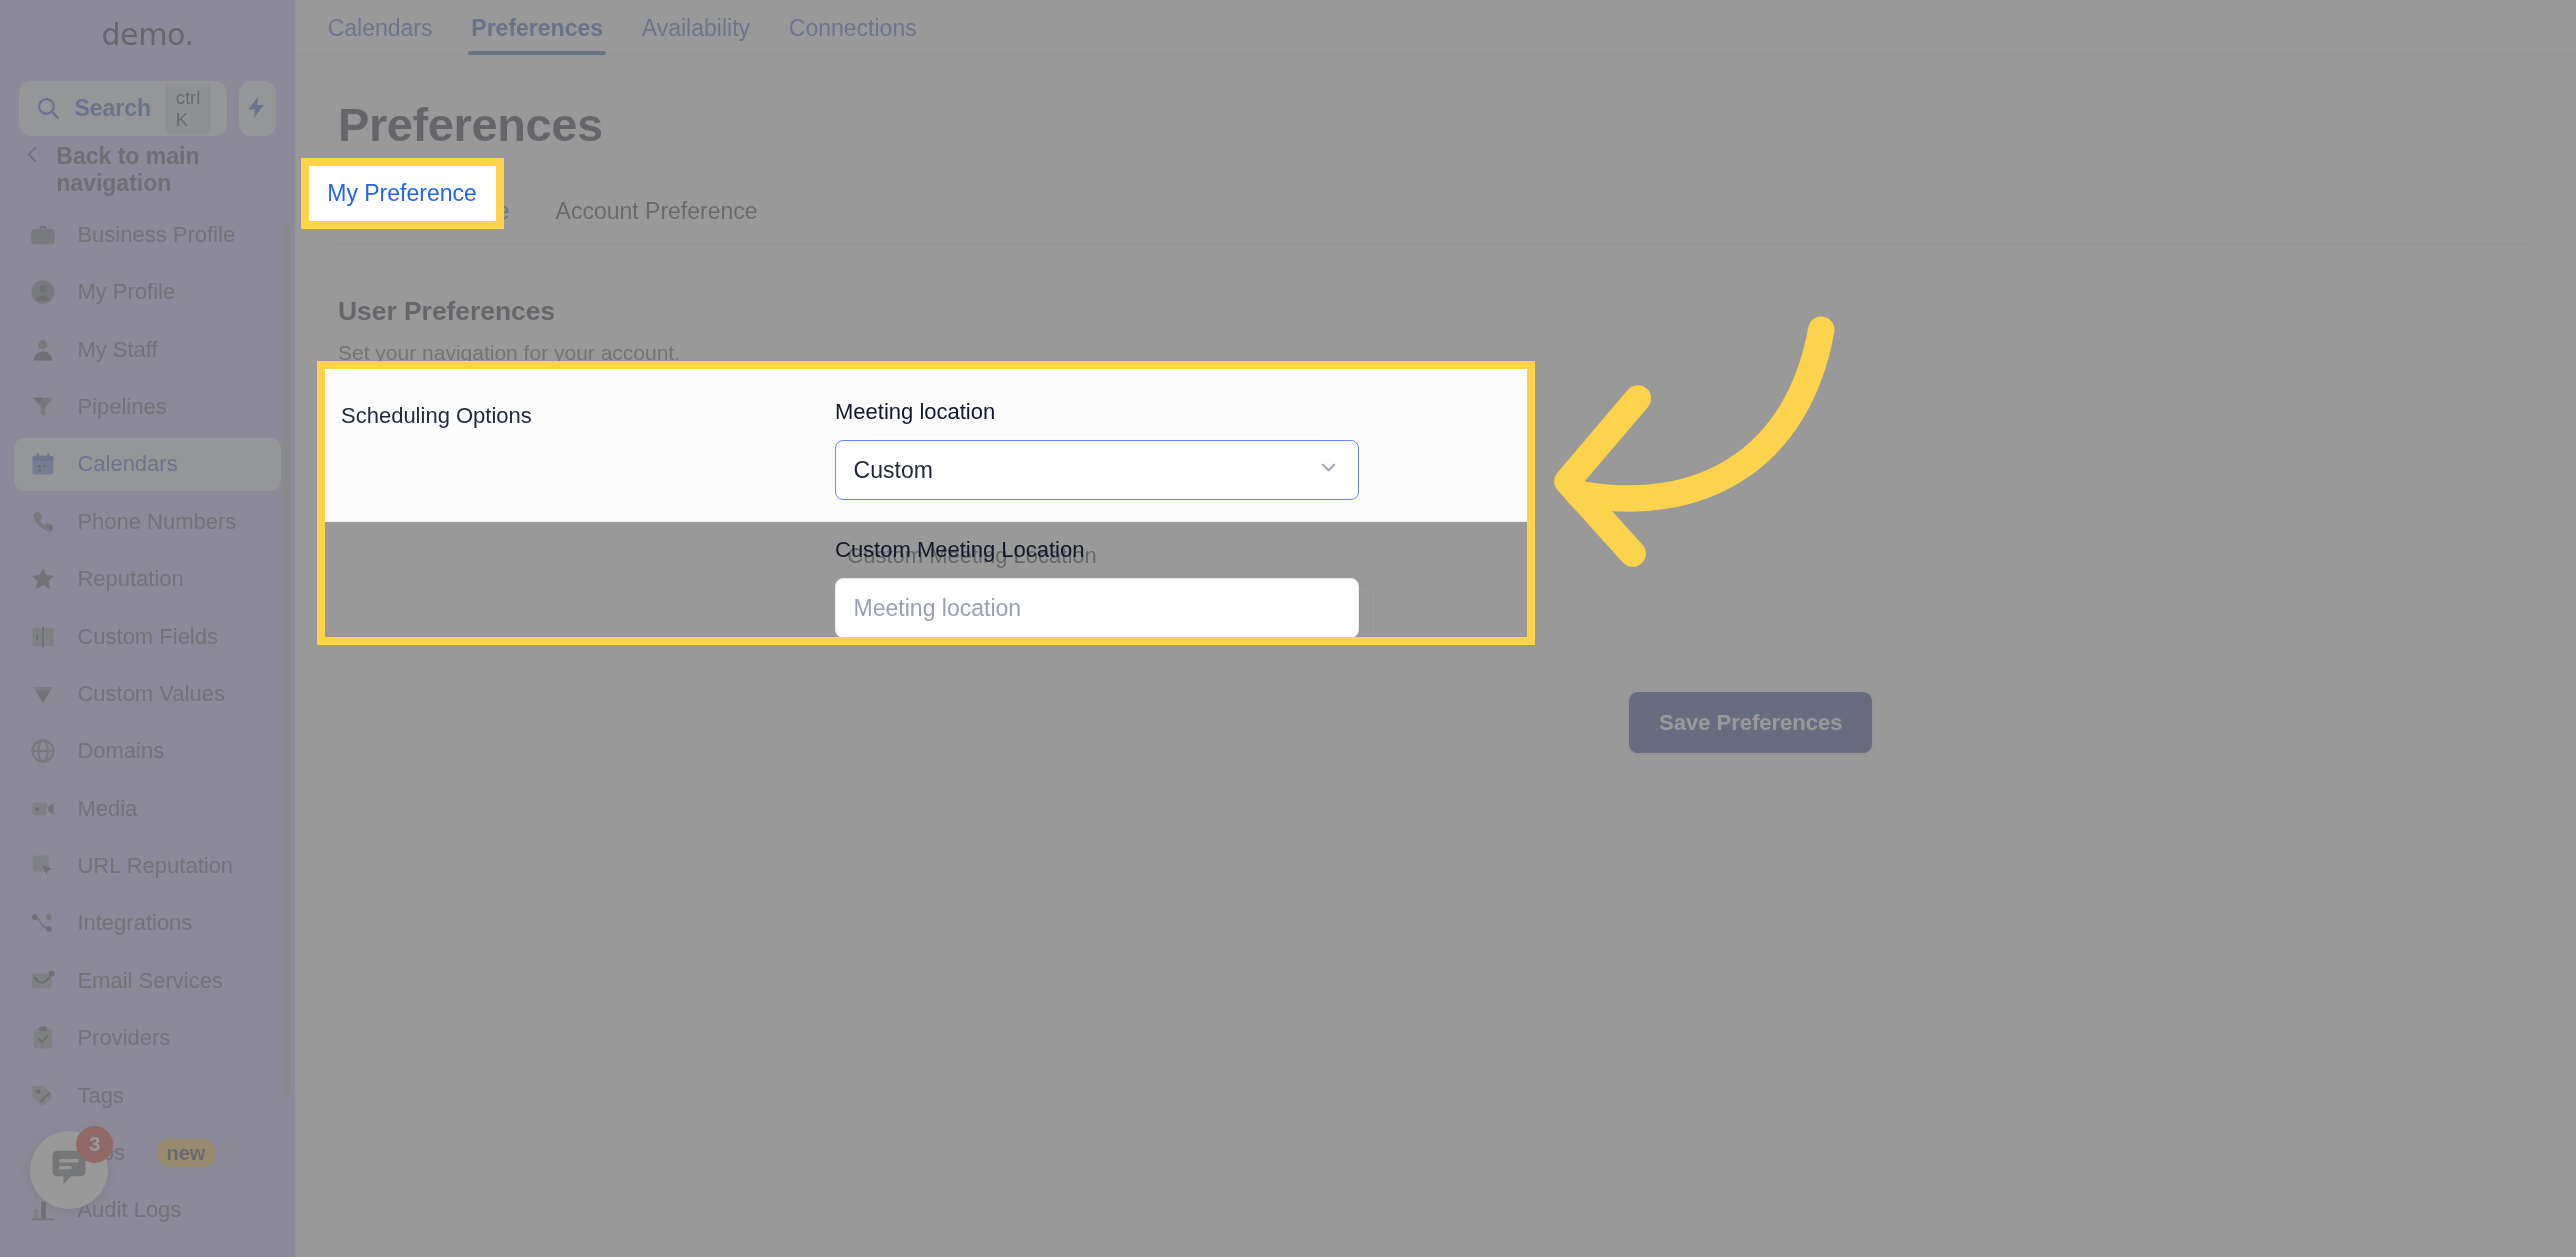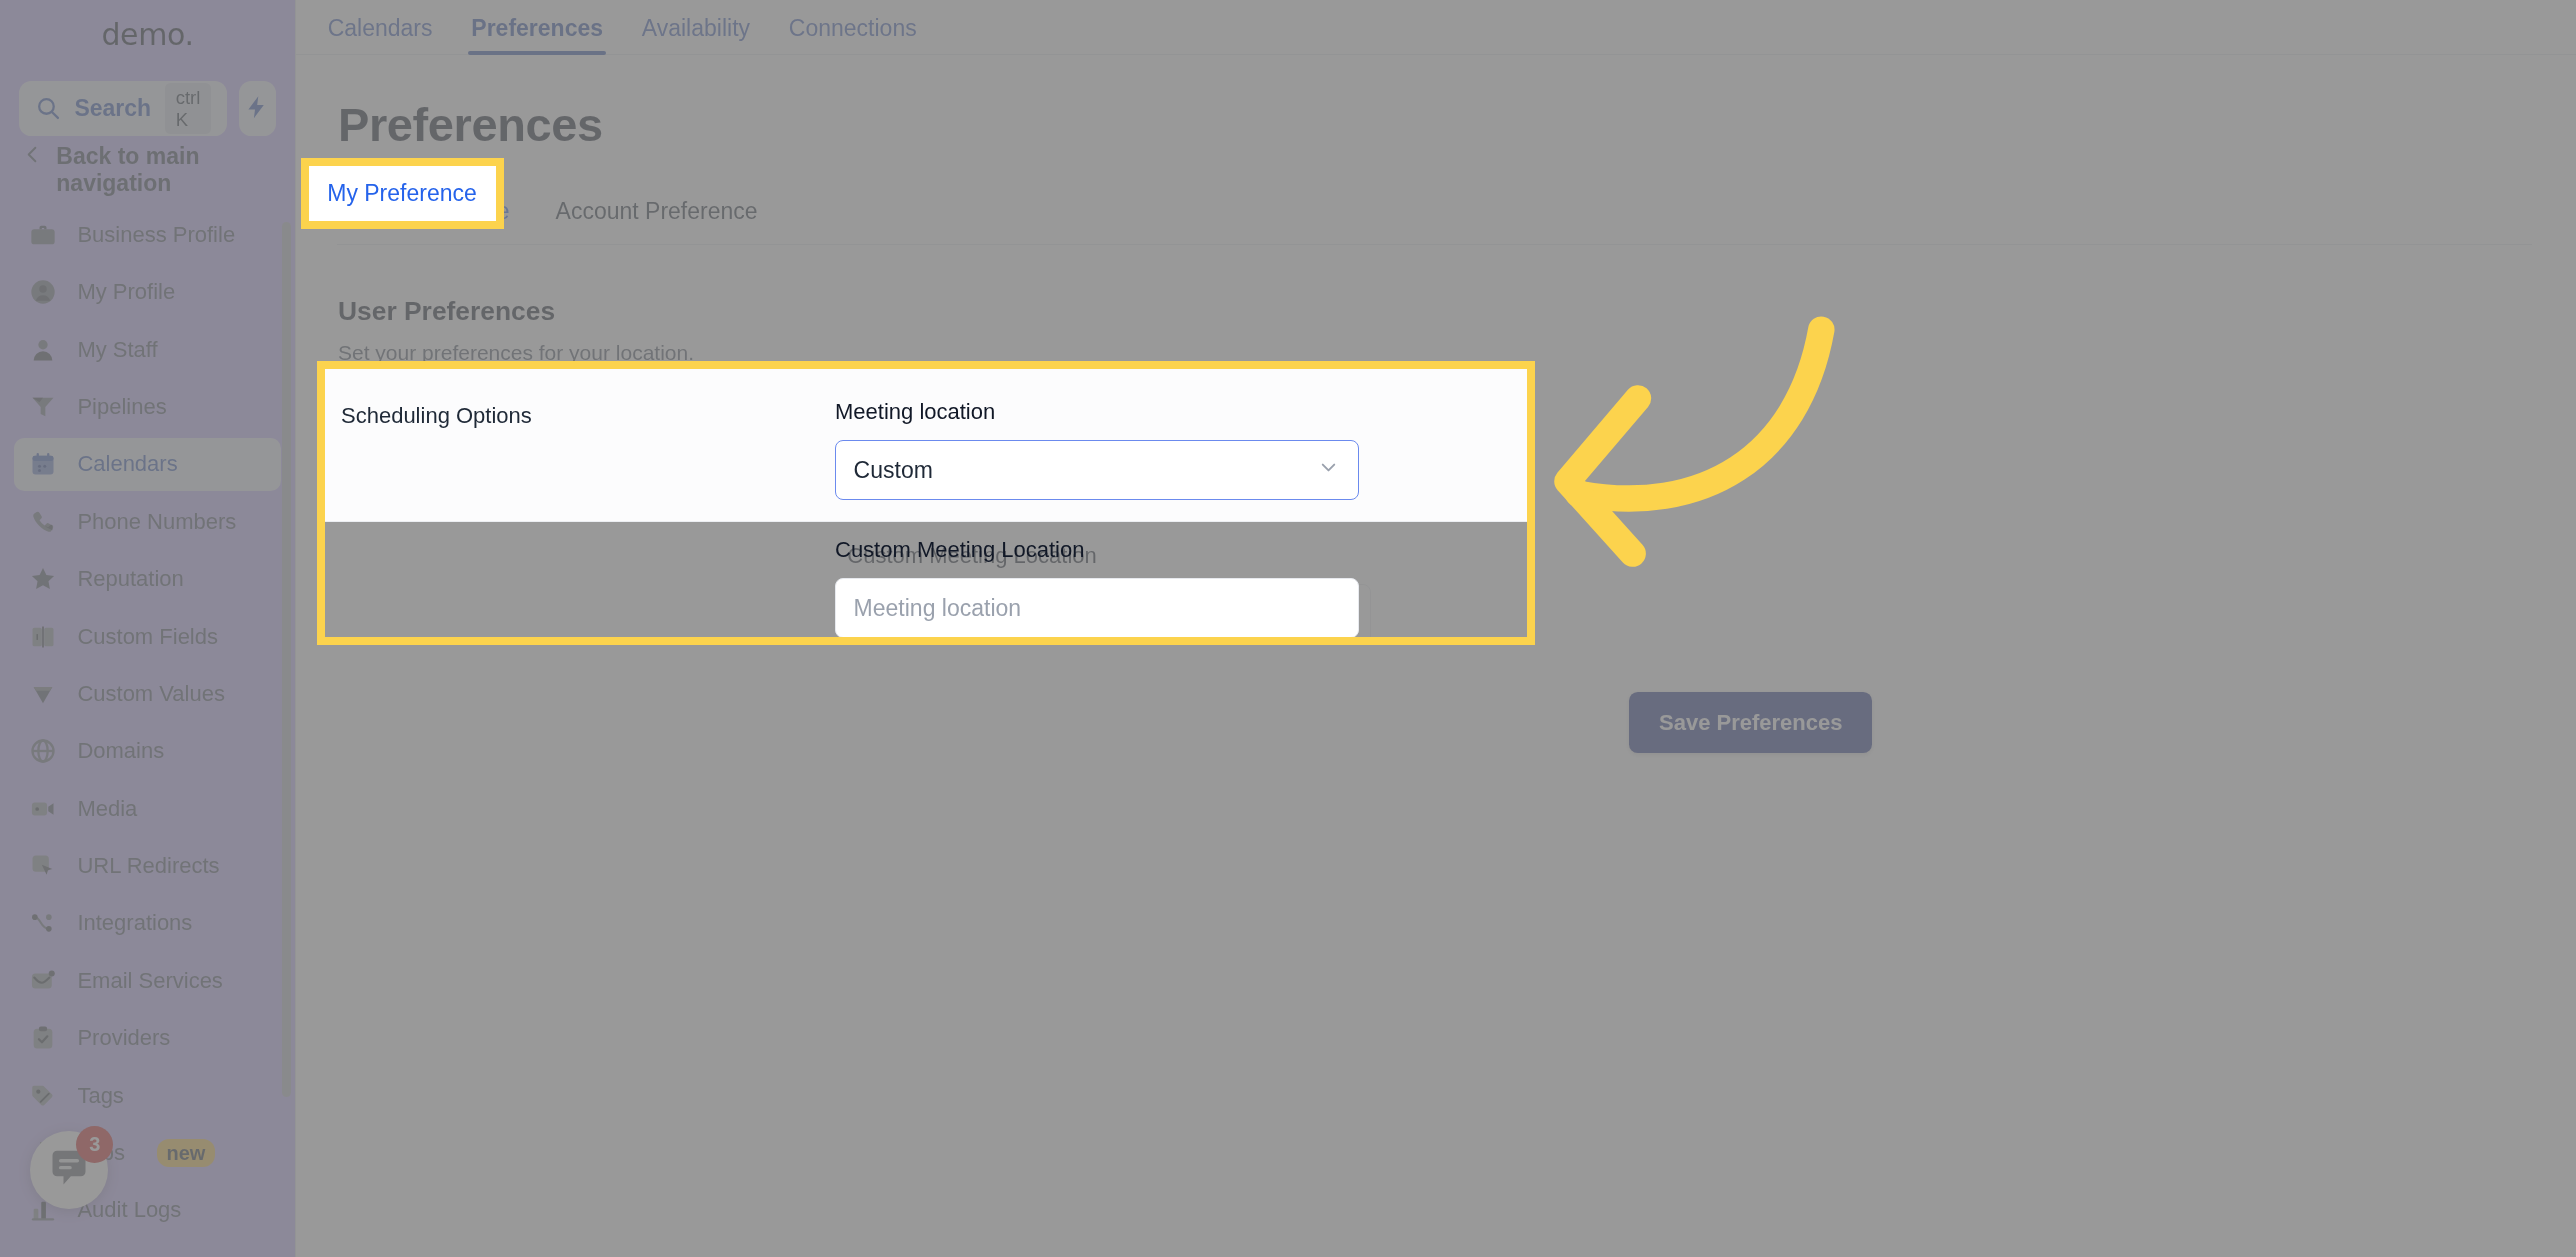--- a/index.html
+++ b/index.html
@@ -329,21 +329,21 @@
         <span class="nav-label">Media</span>
       </div>
 
       <div class="nav-item">
         <span class="nav-icon">
           <svg viewBox="0 0 24 24" fill="#8a9099">
               <rect x="3" y="3" width="14" height="14" rx="3"></rect>
               <path d="M11 11l9 3.5-3.8 1.1-1.1 3.8z" fill="#3f4651"></path>
             </svg>
         </span>
-        <span class="nav-label">URL Redirects</span>
+        <span class="nav-label">URL Reputation</span>
       </div>
 
       <div class="nav-item">
         <span class="nav-icon">
           <svg viewBox="0 0 24 24" fill="none" stroke="#6b7280" stroke-width="1.8">
               <path d="M5 7c5 0 5 10 12 10"></path>
               <circle cx="5" cy="7" r="2.4" fill="#3f4651" stroke="none"></circle>
               <circle cx="17" cy="7" r="2.4" fill="#6b7280" stroke="none"></circle>
               <circle cx="17" cy="17" r="2.4" fill="#3f4651" stroke="none"></circle>
             </svg>
@@ -457,21 +457,21 @@
       <div class="subtab active">
         <span>My Preference</span>
       </div>
       <div class="subtab">
         <span>Account Preference</span>
       </div>
     </div>
 
     <div class="section-head">
       <div class="section-title">User Preferences</div>
-      <div class="section-sub">Set your preferences for your location.</div>
+      <div class="section-sub">Set your navigation for your account.</div>
     </div>
 
     <div class="card-wrap">
       <div class="card">
         <div class="card-col-label">Scheduling Options</div>
         <div class="card-col-fields">
           <div class="field-label">Meeting location</div>
           <div class="select-box">
             <span class="select-value">Custom</span>
             <span>

